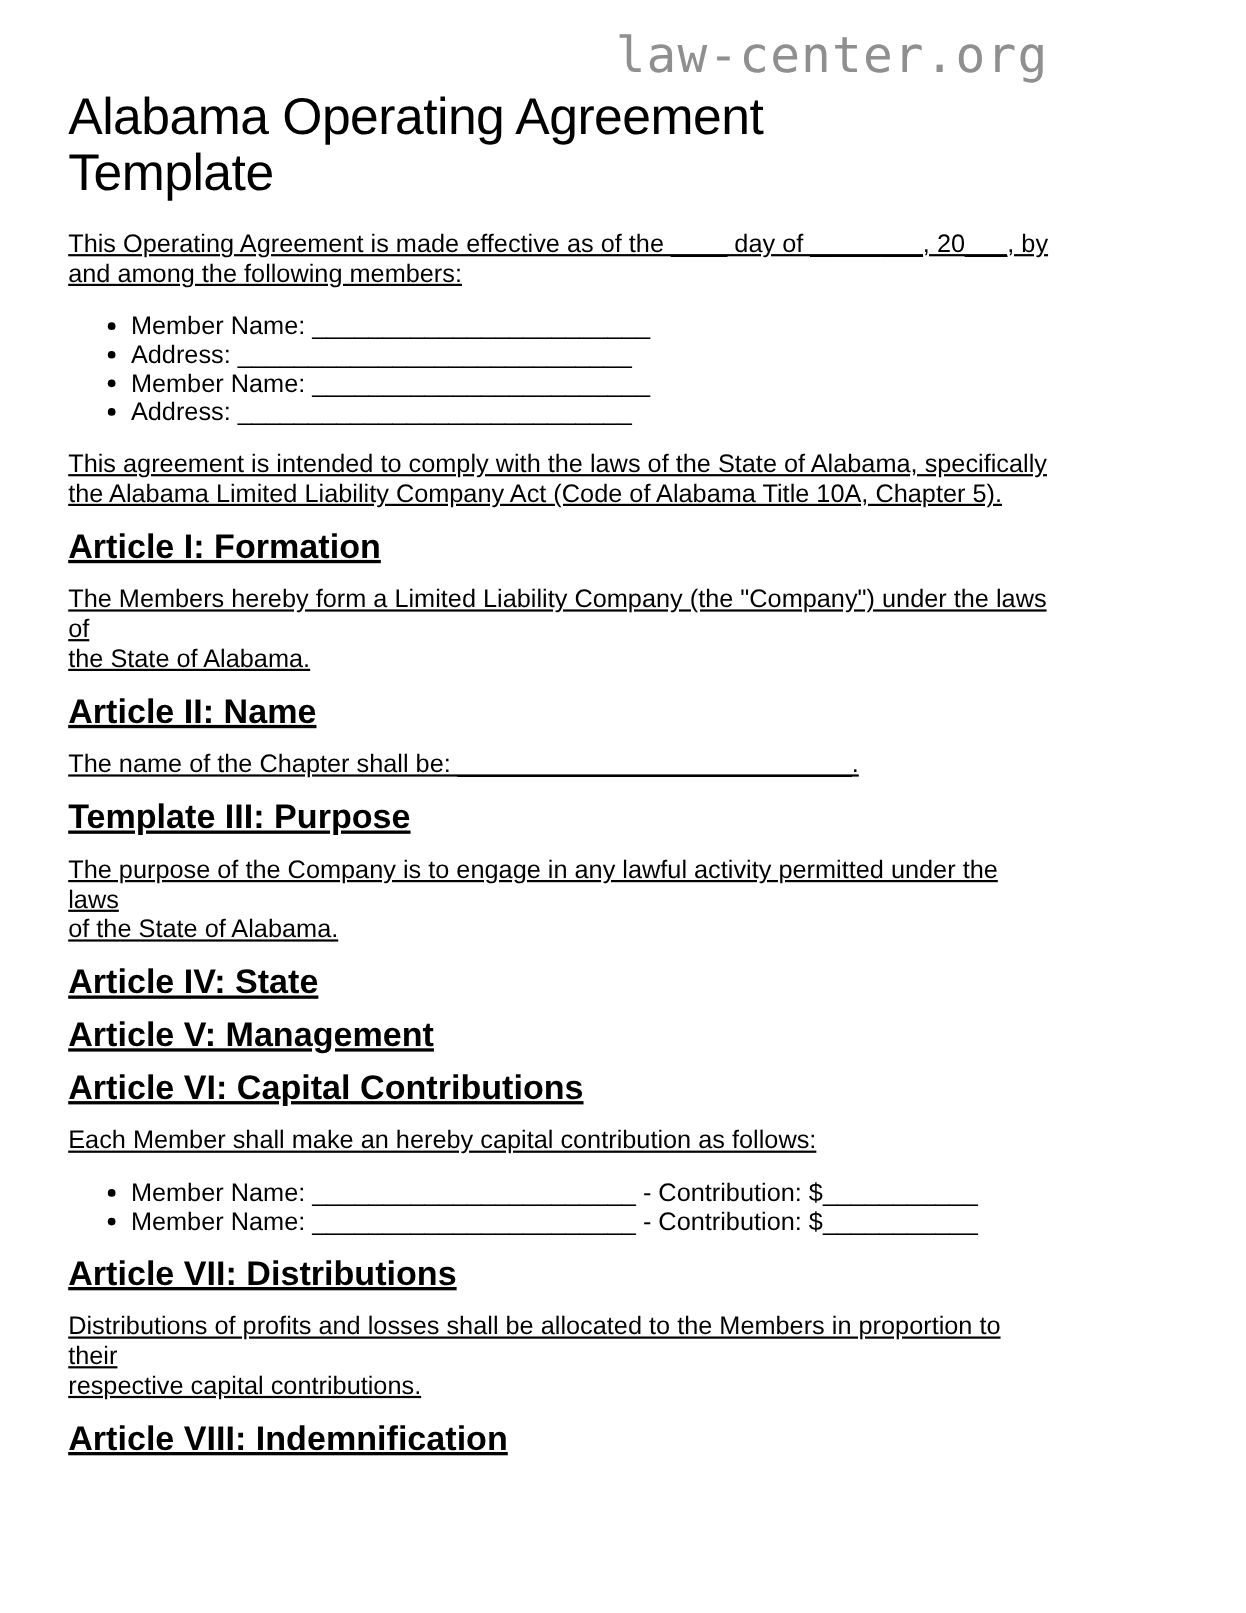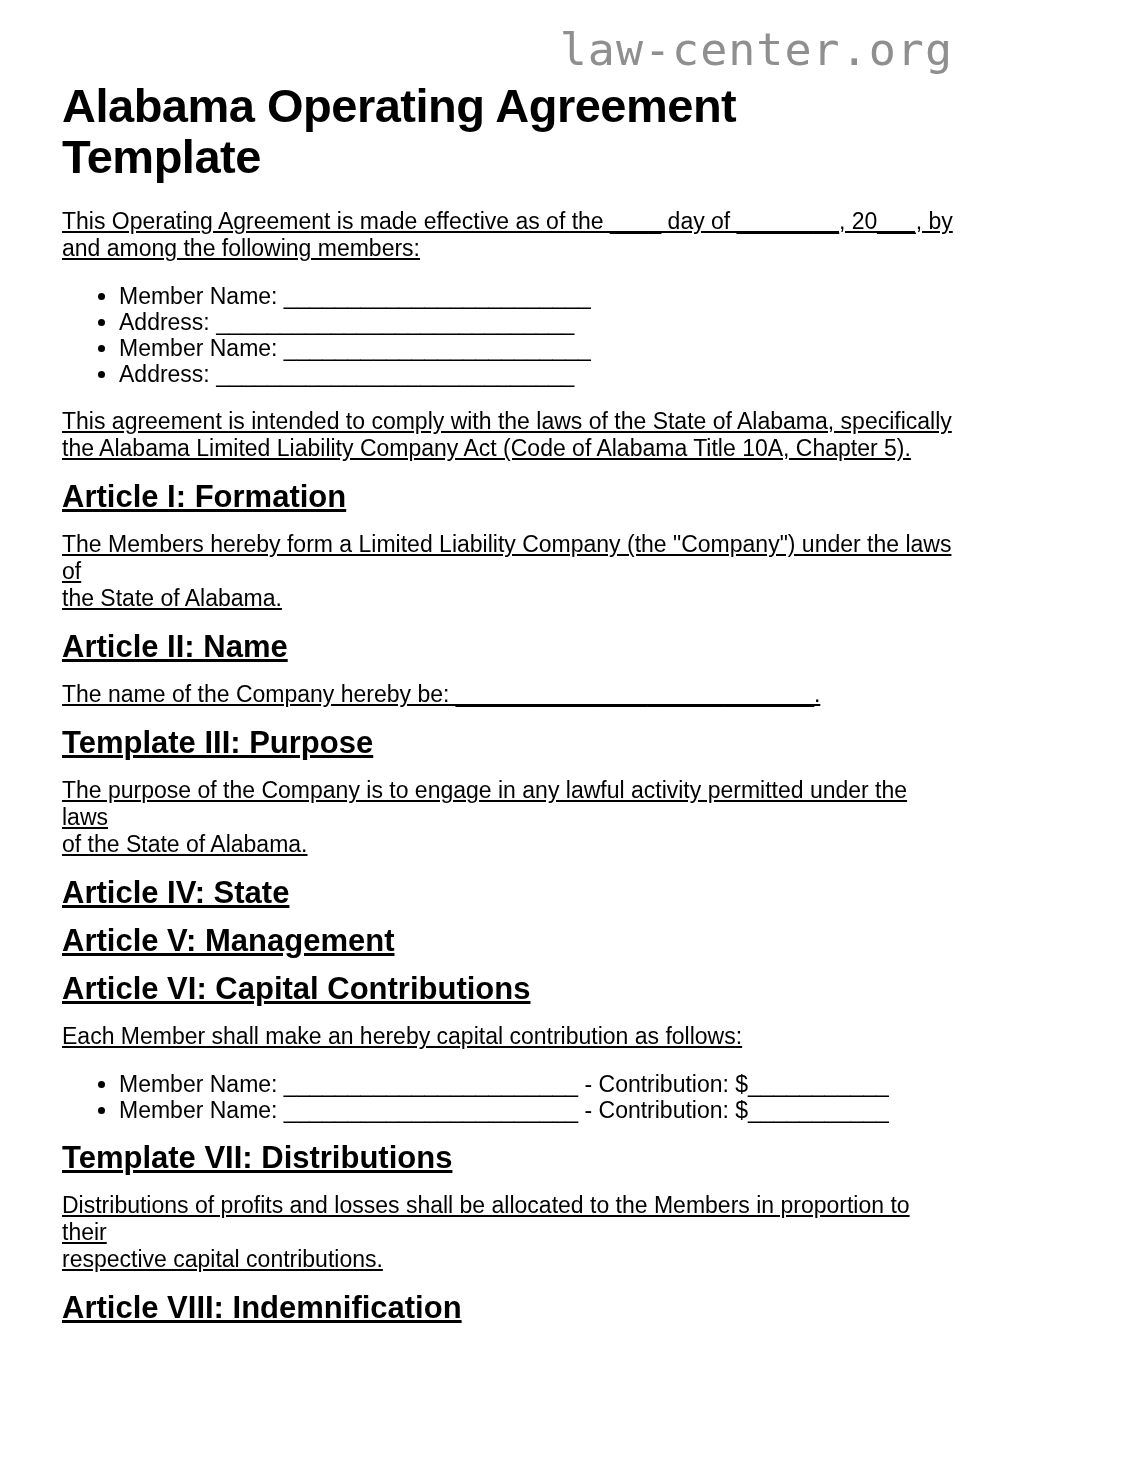--- a/index.html
+++ b/index.html
@@ -25,21 +25,21 @@
     font-family: "DejaVu Sans Mono", monospace;
     font-size: 45px;
     line-height: 1.15;
     letter-spacing: 1px;
     color: #8f8f8f;
     font-weight: 400;
   }
   h1.doc-title {
     font-size: 47px;
     line-height: 1.09;
-    font-weight: bold;
+    font-weight: normal;
     margin: 4px 0 26px 0;
     white-space: pre-line;
     letter-spacing: -0.5px;
   }
   .doc p {
     font-size: 23px;
     line-height: 27px;
     margin: 0 0 21px 0;
     white-space: pre-line;
     text-decoration: underline;
@@ -82,36 +82,36 @@
   </ul>
 
   <p>This agreement is intended to comply with the laws of the State of Alabama, specifically
 the Alabama Limited Liability Company Act (Code of Alabama Title 10A, Chapter 5).</p>
 
   <h2>Article I: Formation</h2>
   <p>The Members hereby form a Limited Liability Company (the "Company") under the laws of
 the State of Alabama.</p>
 
   <h2>Article II: Name</h2>
-  <p>The name of the Company hereby be: ____________________________.</p>
+  <p>The name of the Chapter shall be: ____________________________.</p>
 
   <h2>Template III: Purpose</h2>
   <p>The purpose of the Company is to engage in any lawful activity permitted under the laws
 of the State of Alabama.</p>
 
   <h2>Article IV: State</h2>
 
   <h2>Article V: Management</h2>
 
   <h2>Article VI: Capital Contributions</h2>
   <p>Each Member shall make an hereby capital contribution as follows:</p>
   <ul>
     <li>Member Name: _______________________ - Contribution: $___________</li>
     <li>Member Name: _______________________ - Contribution: $___________</li>
   </ul>
 
-  <h2>Template VII: Distributions</h2>
+  <h2>Article VII: Distributions</h2>
   <p>Distributions of profits and losses shall be allocated to the Members in proportion to their
 respective capital contributions.</p>
 
   <h2>Article VIII: Indemnification</h2>
 
 </div>
 
 </body></html>

